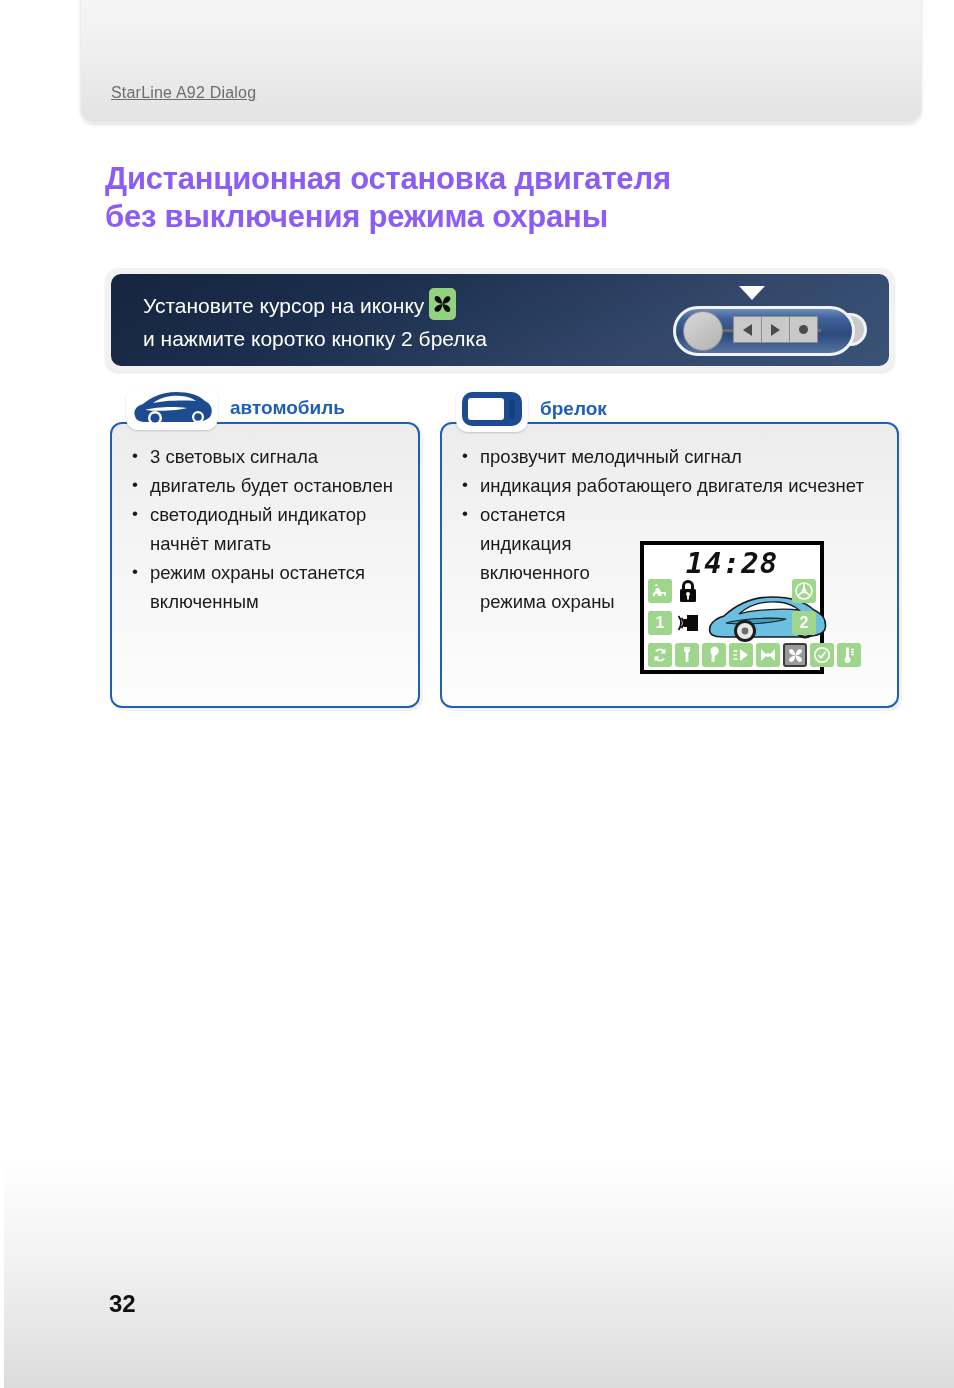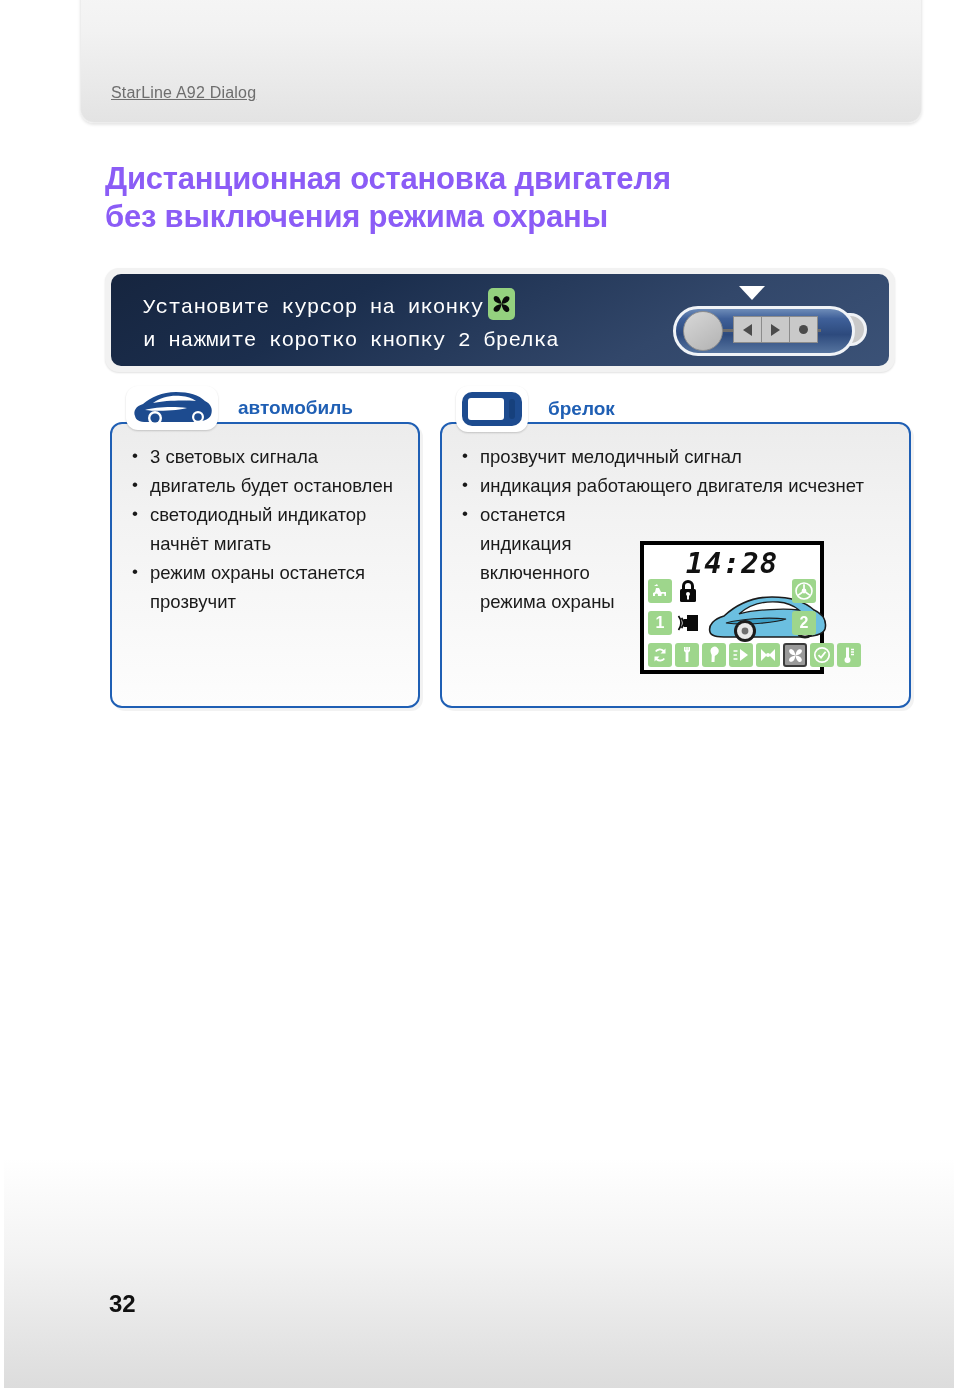--- a/index.html
+++ b/index.html
@@ -47,21 +47,21 @@
   }
   .banner{
     position:absolute;left:6px;top:6px;right:6px;bottom:6px;
     border-radius:10px;
     background:linear-gradient(150deg,#16253f 0%,#1b2e4d 30%,#32476a 70%,#3b5277 100%);
   }
   .banner-text{
     position:absolute;left:32px;top:14px;width:440px;
     color:#ffffff;font-size:21px;line-height:33px;
   }
-  .banner-line{display:block;white-space:nowrap;font-family:Liberation Mono, monospace;}
+  .banner-line{display:block;white-space:nowrap;}
   .inline-icon{
     display:inline-block;vertical-align:-7px;margin-left:5px;
     width:27px;height:32px;border-radius:5px;background:#94d17f;
     position:relative;
   }
   .inline-icon svg{position:absolute;left:3px;top:4px;}
 
   
   .fob{
     position:absolute;right:20px;top:12px;width:200px;height:78px;
@@ -102,24 +102,24 @@
   .dot{width:9px;height:9px;border-radius:50%;background:#4b4b4b;}
 
   
   .panel{
     position:absolute;
     border:2px solid #1f5fb4;border-radius:12px;
     background:linear-gradient(to bottom,#ececec 0%,#f3f3f3 35%,#fdfdfd 100%);
     box-shadow:3px 3px 0 rgba(0,0,0,.05);
   }
   #panel-car{left:110px;top:422px;width:306px;height:282px;}
-  #panel-fob{left:440px;top:422px;width:455px;height:282px;padding-left:12px;}
+  #panel-fob{left:440px;top:422px;width:455px;height:282px;}
 
   .panel-tab{
-    position:absolute;top:-38px;left:14px;display:flex;align-items:center;gap:20px;
+    position:absolute;top:-38px;left:14px;display:flex;align-items:center;gap:12px;
   }
   .tab-badge{
     background:#ffffff;border-radius:12px;padding:3px;
     box-shadow:0 1px 2px rgba(0,0,0,.18);
     display:flex;align-items:center;justify-content:center;
   }
   .tab-label{
     color:#1f5fb4;font-size:19px;font-weight:bold;
   }
 
@@ -241,21 +241,21 @@
       </svg>
     </span>
     <span class="tab-label">автомобиль</span>
   </div>
 
   <div class="bullets">
     <ul>
       <li>3 световых сигнала</li>
       <li>двигатель будет остановлен</li>
       <li>светодиодный индикатор начнёт мигать</li>
-      <li>режим охраны останется прозвучит</li>
+      <li>режим охраны останется включенным</li>
     </ul>
   </div>
 </div>
 
 <div class="panel" id="panel-fob">
 
   <div class="panel-tab">
     <span class="tab-badge">
       <svg width="66" height="40" viewBox="0 0 66 40" aria-hidden="true">
         <rect x="3" y="3" width="60" height="34" rx="10" fill="#1d4b8f"></rect>

